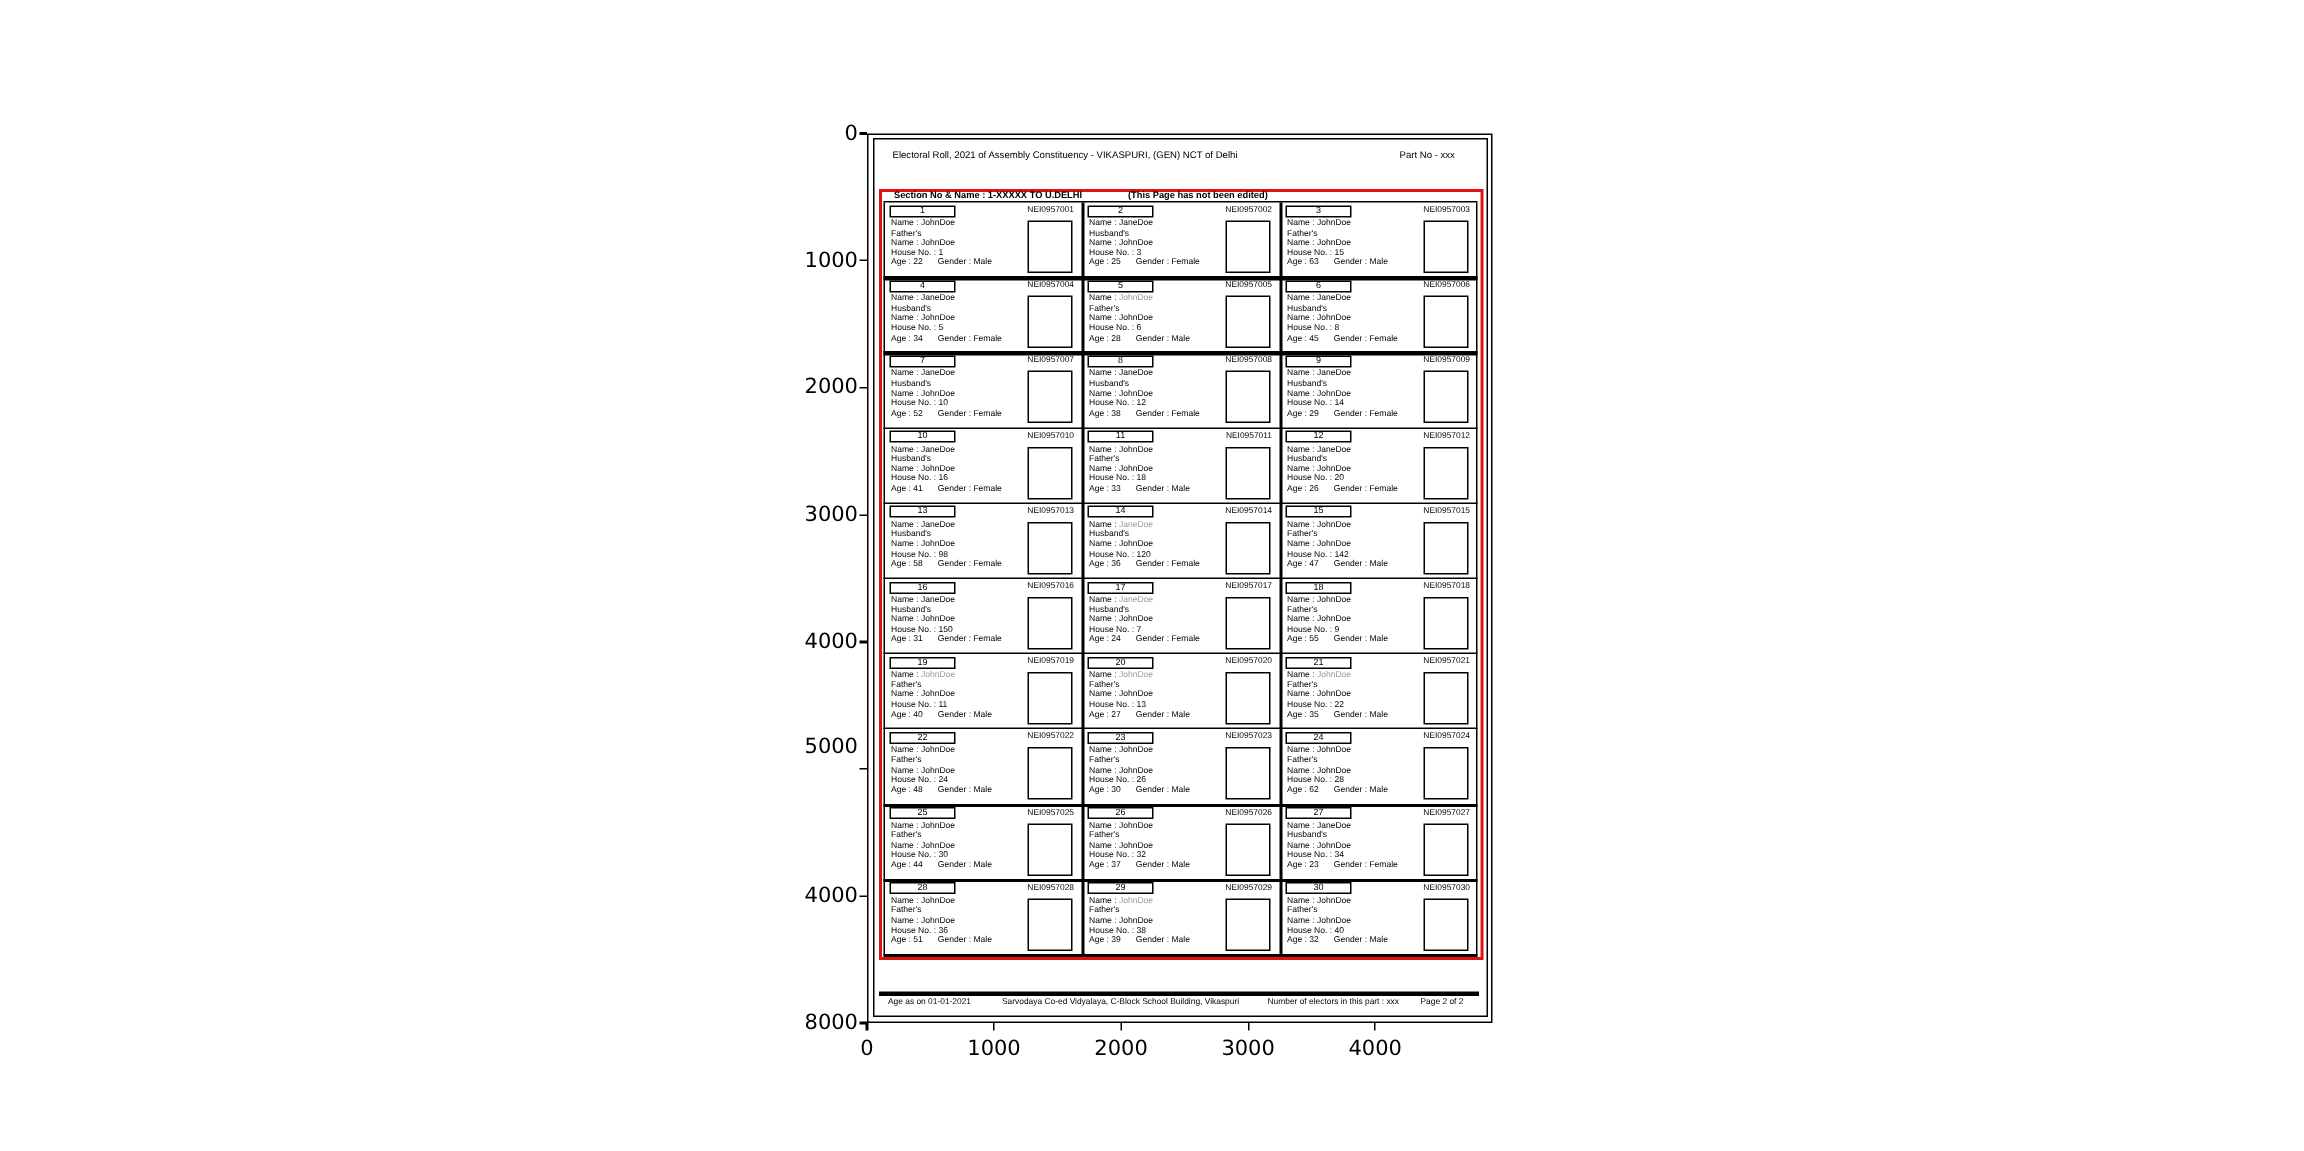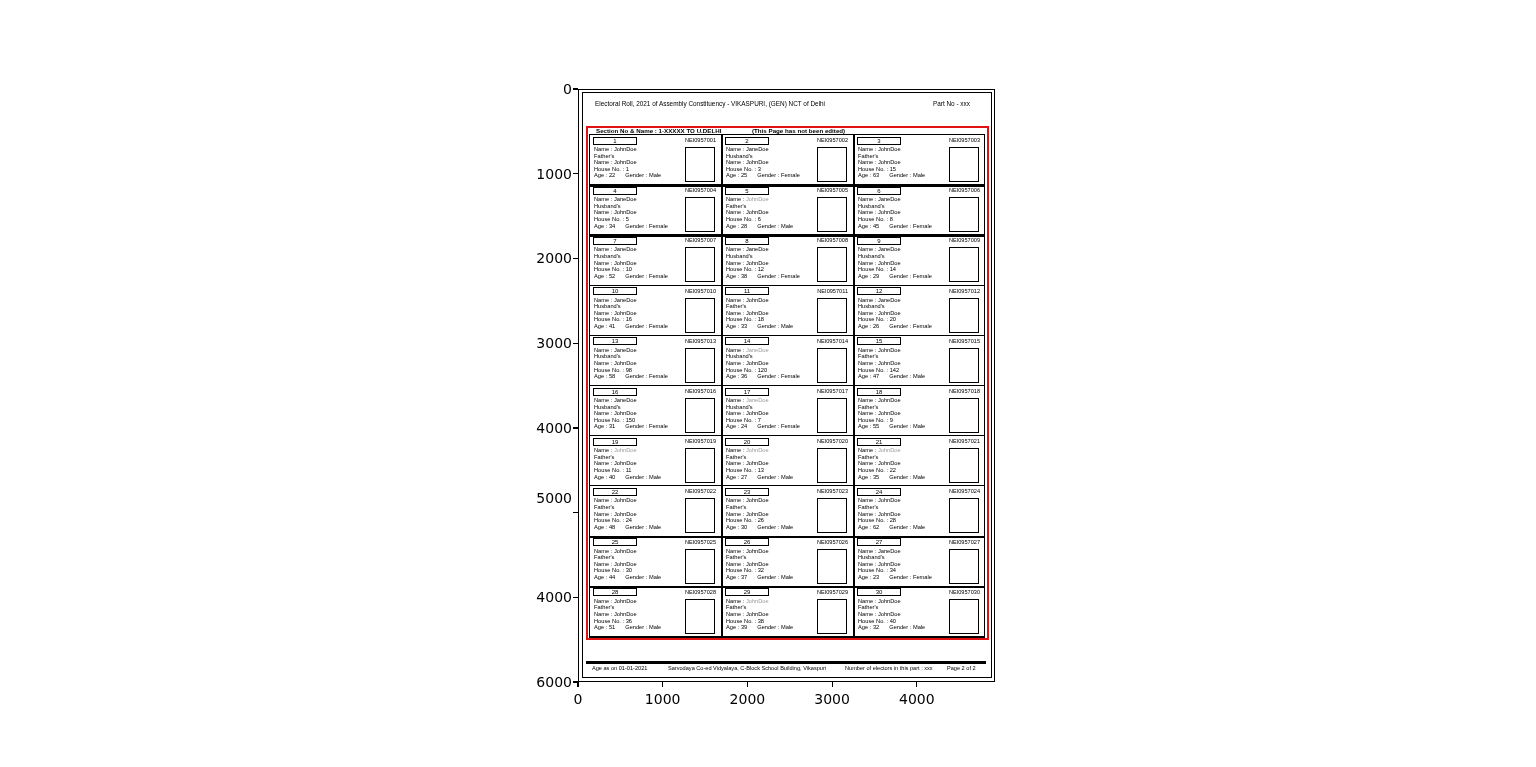--- a/index.html
+++ b/index.html
@@ -52,21 +52,21 @@
       <div class="ytick-label" style="left: 520px; top: 250.429px;">2000</div>
       <div class="ytick-mark" style="left: 573px; top: 257.829px;"></div>
       <div class="ytick-label" style="left: 520px; top: 335.143px;">3000</div>
       <div class="ytick-mark" style="left: 573px; top: 342.543px;"></div>
       <div class="ytick-label" style="left: 520px; top: 419.857px;">4000</div>
       <div class="ytick-mark" style="left: 573px; top: 427.257px;"></div>
       <div class="ytick-label" style="left: 520px; top: 490px;">5000</div>
       <div class="ytick-mark" style="left: 573px; top: 511.971px;"></div>
       <div class="ytick-label" style="left: 520px; top: 589.286px;">4000</div>
       <div class="ytick-mark" style="left: 573px; top: 596.686px;"></div>
-      <div class="ytick-label" style="left: 520px; top: 674px;">6000</div>
+      <div class="ytick-label" style="left: 520px; top: 674px;">8000</div>
       <div class="ytick-mark" style="left: 573px; top: 681.4px;"></div>
     </div>
   <div id="xticks">
       <div class="xtick-label" style="left: 548px; top: 691px;">0</div>
       <div class="xtick-mark" style="left: 577.4px; top: 682px;"></div>
       <div class="xtick-label" style="left: 632.7px; top: 691px;">1000</div>
       <div class="xtick-mark" style="left: 662.1px; top: 682px;"></div>
       <div class="xtick-label" style="left: 717.4px; top: 691px;">2000</div>
       <div class="xtick-mark" style="left: 746.8px; top: 682px;"></div>
       <div class="xtick-label" style="left: 802.1px; top: 691px;">3000</div>

